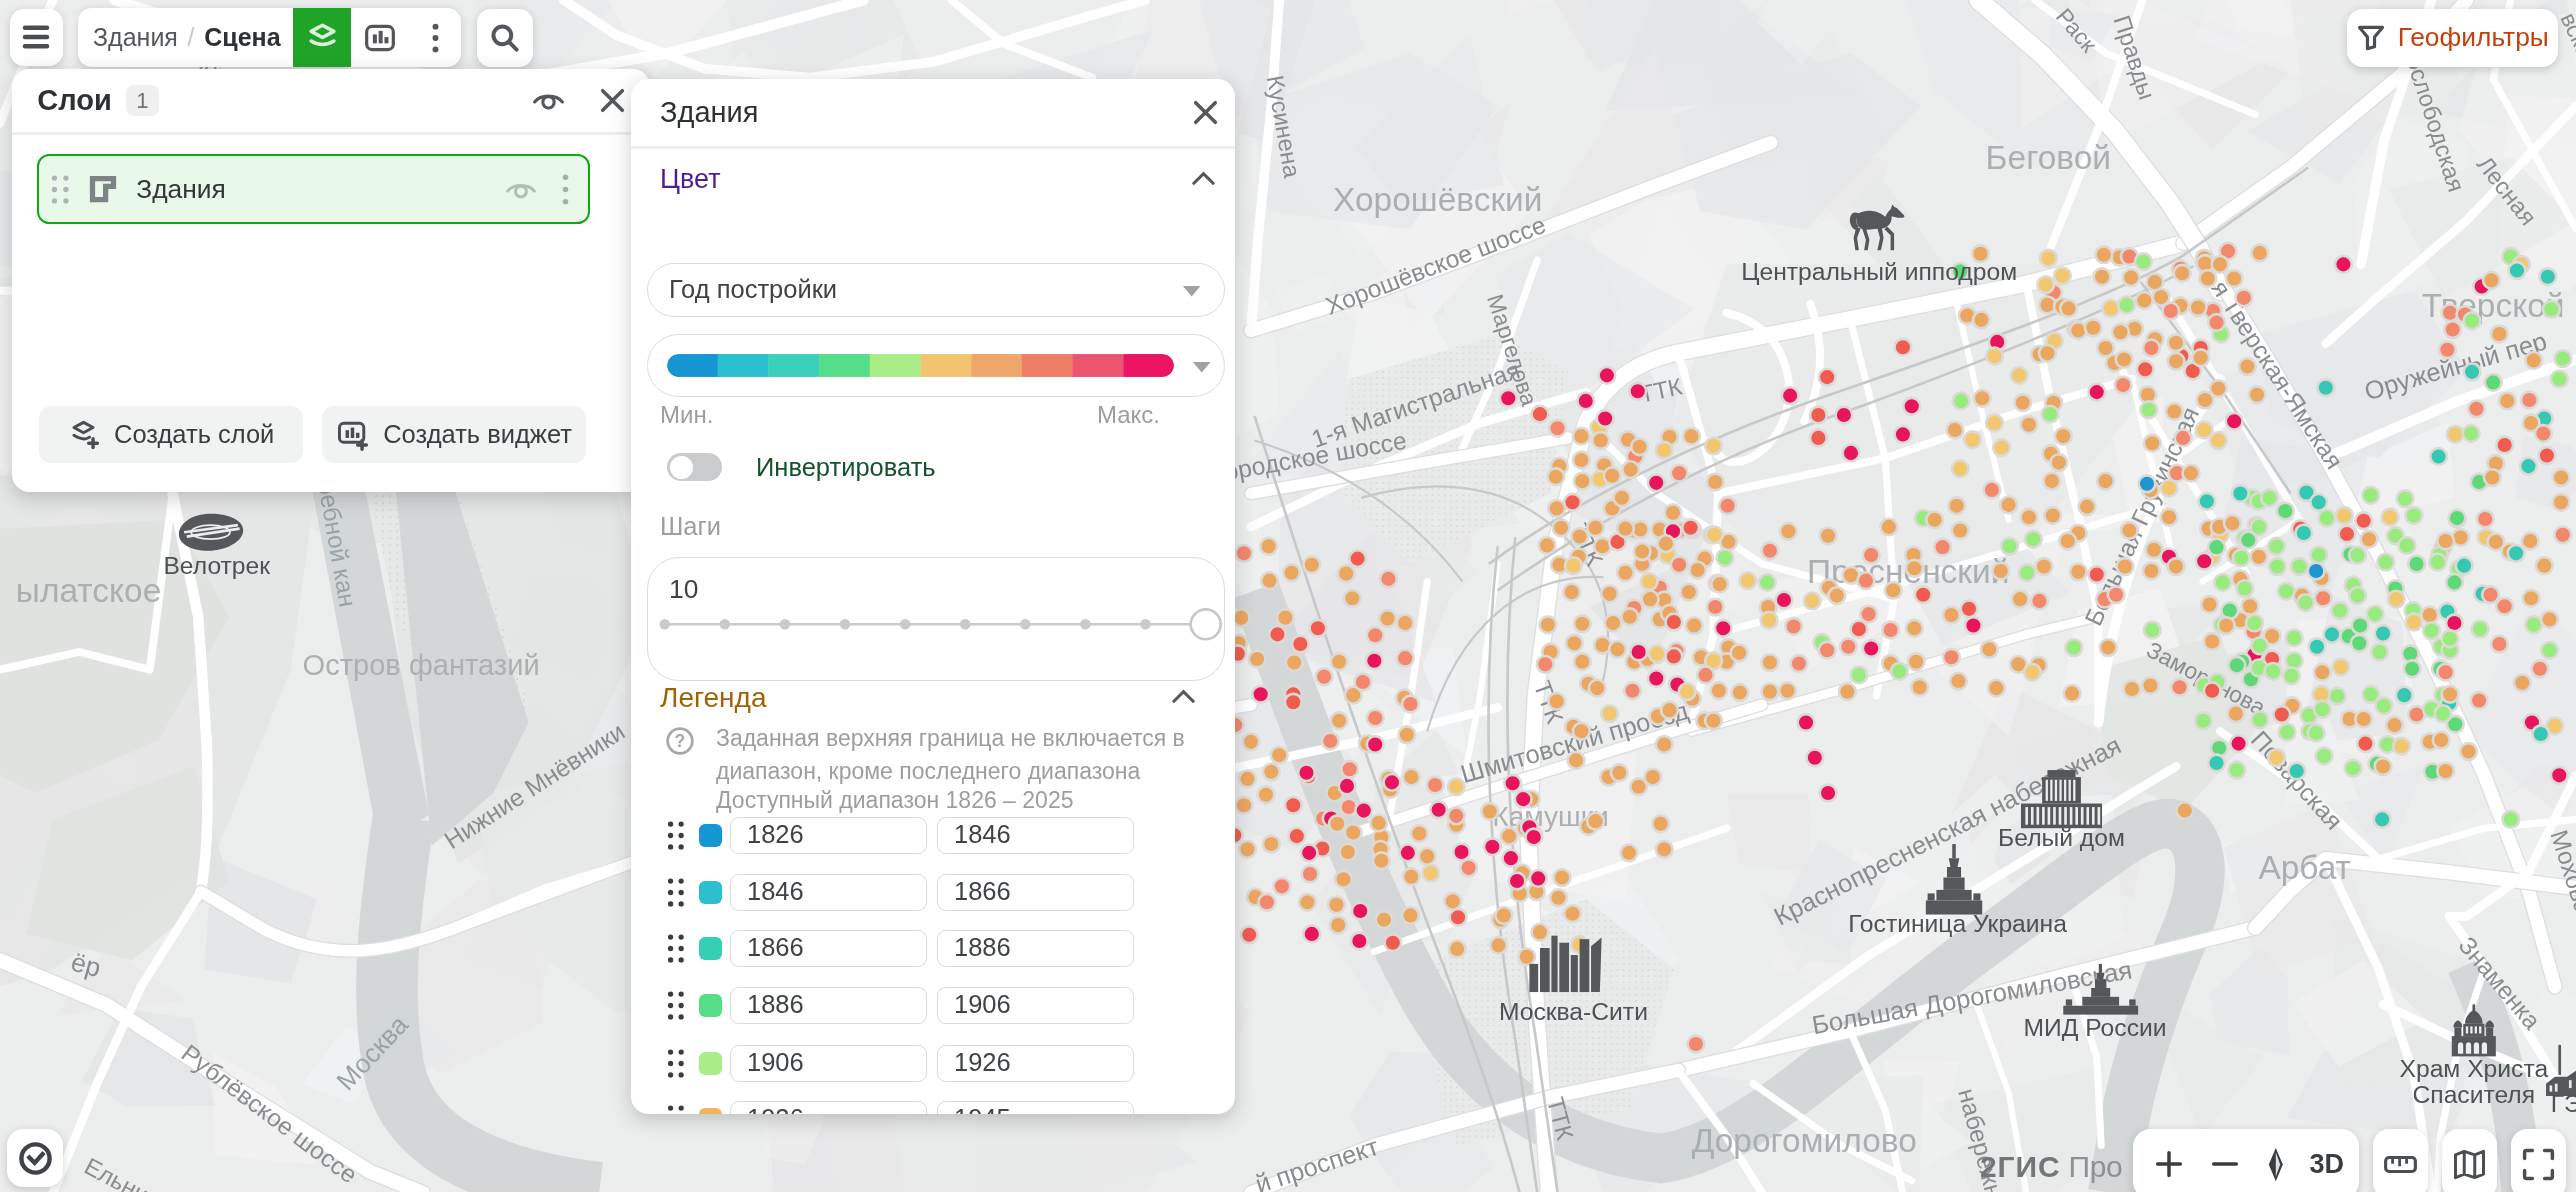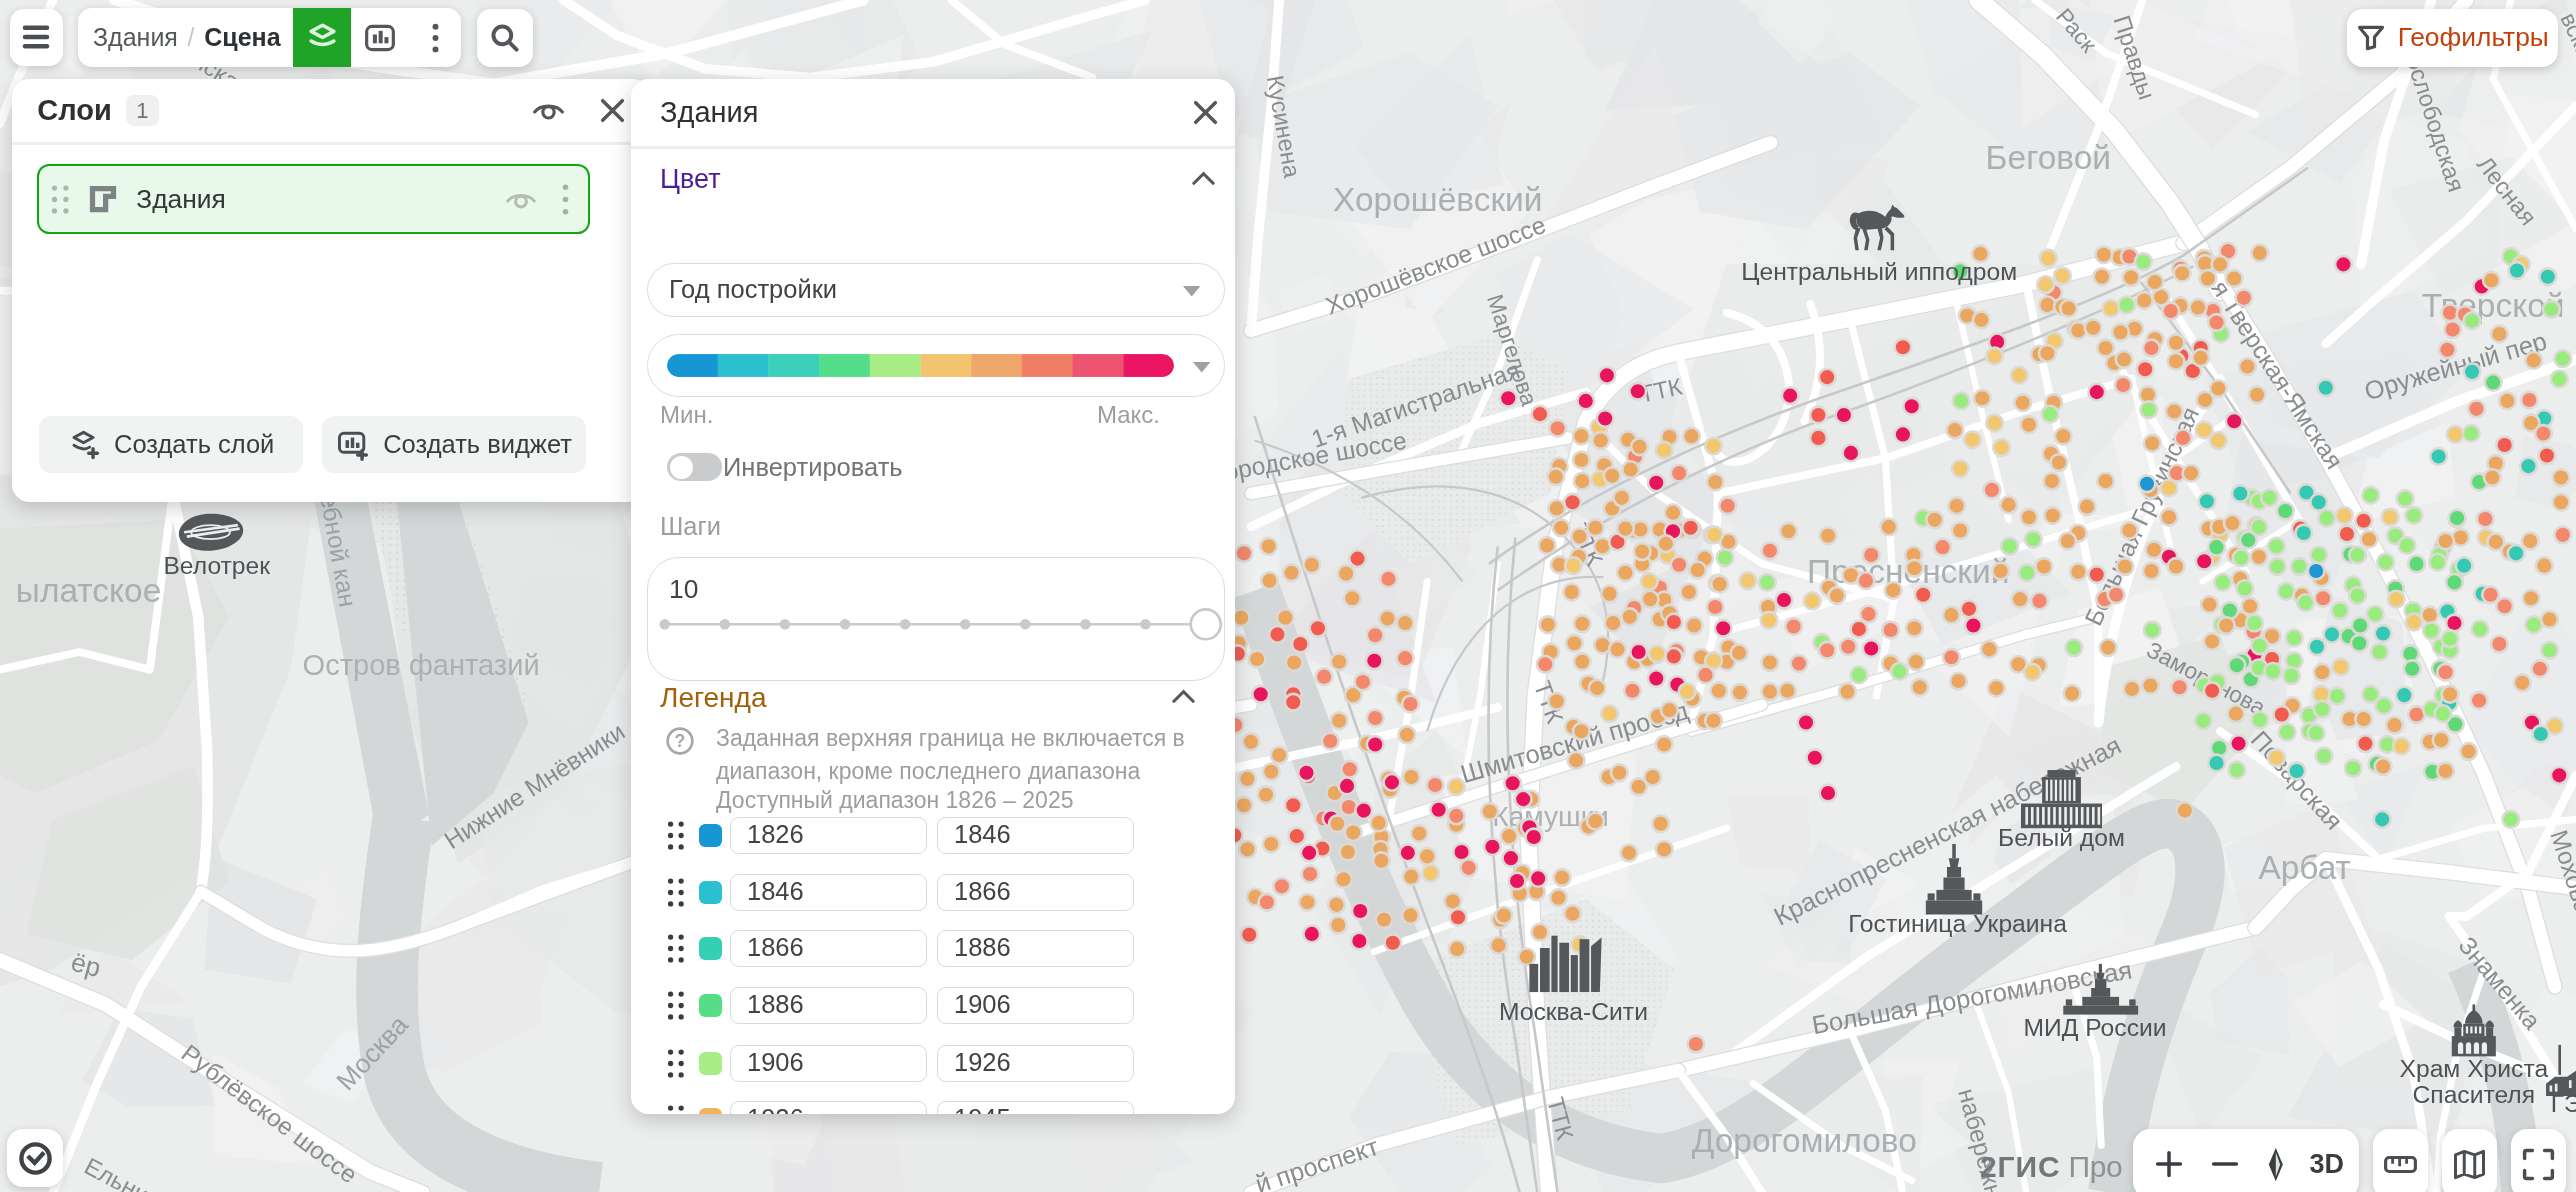--- a/index.html
+++ b/index.html
@@ -20,21 +20,21 @@
 #crumbs .t2 { color:#2E3134; font-size:25px; font-weight:bold; }
 #greenbtn { position:absolute; left:215px; top:0; width:58px; height:59px; background:#1FA428;
   display:flex; align-items:center; justify-content:center; }
 #chartbtn { position:absolute; left:273px; top:0; width:58px; height:59px; display:flex; align-items:center; justify-content:center; }
 #dots3 { position:absolute; left:331px; top:0; width:52px; height:59px; display:flex; align-items:center; justify-content:center; }
 #search { left:477px; top:8.8px; width:56px; height:58px; }
 
 #geo { left:2347px; top:8.8px; width:211px; height:58px; border-radius:16px; }
 #geo span { font-size:26.4px; color:#c2410c; margin-left:11.5px; }
 
-#layers { left:12.3px; top:79px; width:638px; height:423px; }
+#layers { left:12.3px; top:69px; width:638px; height:423px; }
 #layers .hd { display:flex; align-items:center; height:63px; padding:0 25px; }
 #layers .hd .title { font-size:29px; font-weight:bold; color:#2E3134; }
 #layers .badge { margin-left:14px; background:#F0F0F1; border-radius:8px; width:33px; height:31px;
   display:flex; align-items:center; justify-content:center; font-size:22px; color:#707376; }
 #layers .sp { flex:1; }
 .litem { position:absolute; left:25px; top:85px; width:553px; height:70px; border-radius:12.3px;
   background:#E9F9E9; border:2.6px solid #12A612; display:flex; align-items:center; }
 .lbtns { position:absolute; bottom:29px; left:26.4px; display:flex; gap:19.4px; }
 .lbtn { width:264px; height:57px; background:#F1F2F2; border-radius:12.3px; display:flex;
   align-items:center; justify-content:center; font-size:25.5px; color:#3A3D40; gap:14px; }
@@ -1394,21 +1394,21 @@
       </svg>
     <svg class="ic" width="19.4" height="12.3" viewBox="0 0 22 14" style="position:absolute;right:12.3px;top:25.5px">
         <path d="M1 1 L11 13 L21 1 Z" fill="#9FA2A5"></path>
       </svg>
     </div>
   <div class="sec gray" style="top:322px;font-size:24px">Мин.<span style="float:right;margin-right:46px">Макс.</span></div>
   <div class="sec" style="top:374px">
     <div style="position:absolute;left:7px;top:0;width:55px;height:28px;border-radius:14px;background:#C9CBCC">
       <div style="position:absolute;left:2.6px;top:2.6px;width:23px;height:23px;border-radius:11.5px;background:#fff"></div>
       </div>
-    <span style="position:absolute;left:63px;top:0;font-size:25.5px;color:#737373">Инвертировать</span>
+    <span style="position:absolute;left:96px;top:0;font-size:25.5px;color:#14532d">Инвертировать</span>
     </div>
   <div class="sec gray" style="top:433px;font-size:25.5px">Шаги</div>
   <div class="pill" style="top:478px;height:124px">
     <div style="position:absolute;left:21px;top:16px;font-size:26.4px;color:#3F4346">10</div>
     <svg class="ic" width="578" height="100" viewBox="0 0 656 113" style="position:absolute;left:0;top:0">
       <line x1="19" y1="75" x2="633" y2="75" stroke="#C9CACB" stroke-width="3"></line>
       <circle cx="19.0" cy="75" r="6" fill="#C9CACB"></circle>
         <circle cx="87.2" cy="75" r="6" fill="#C9CACB"></circle>
         <circle cx="155.4" cy="75" r="6" fill="#C9CACB"></circle>
         <circle cx="223.6" cy="75" r="6" fill="#C9CACB"></circle>

